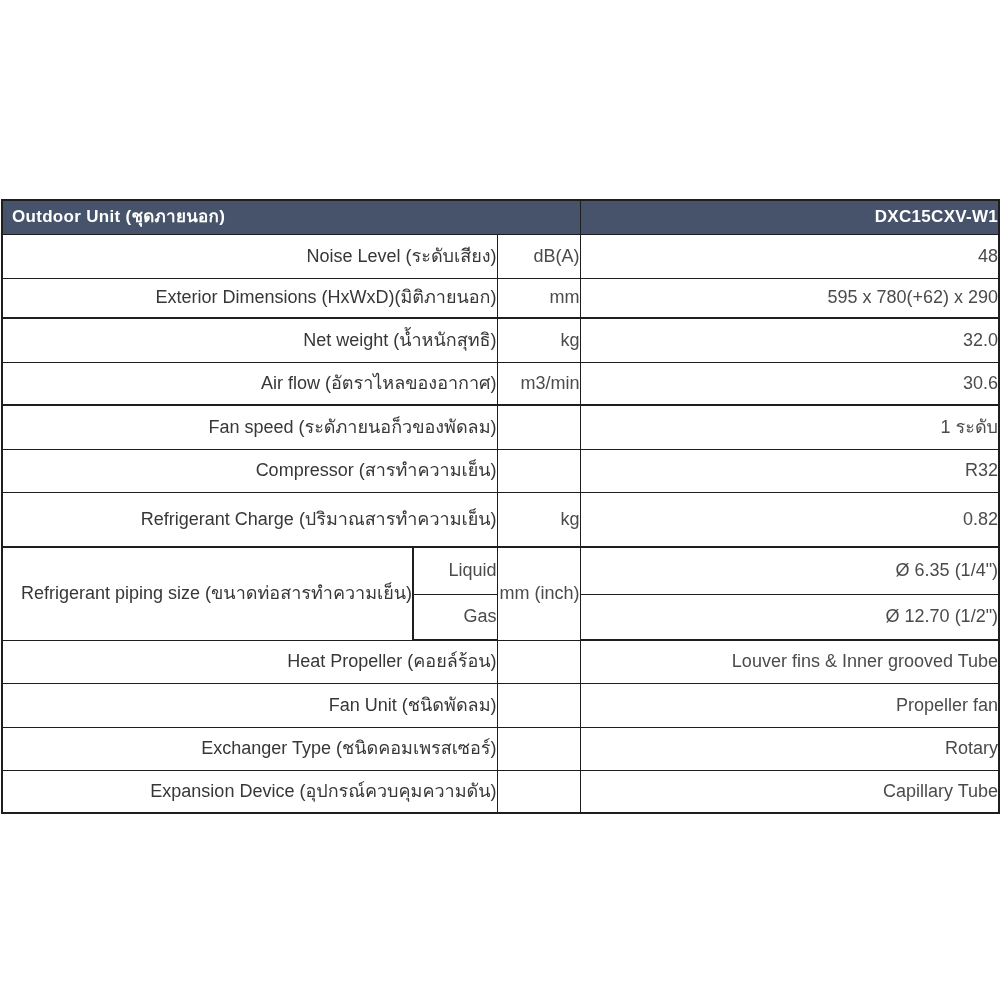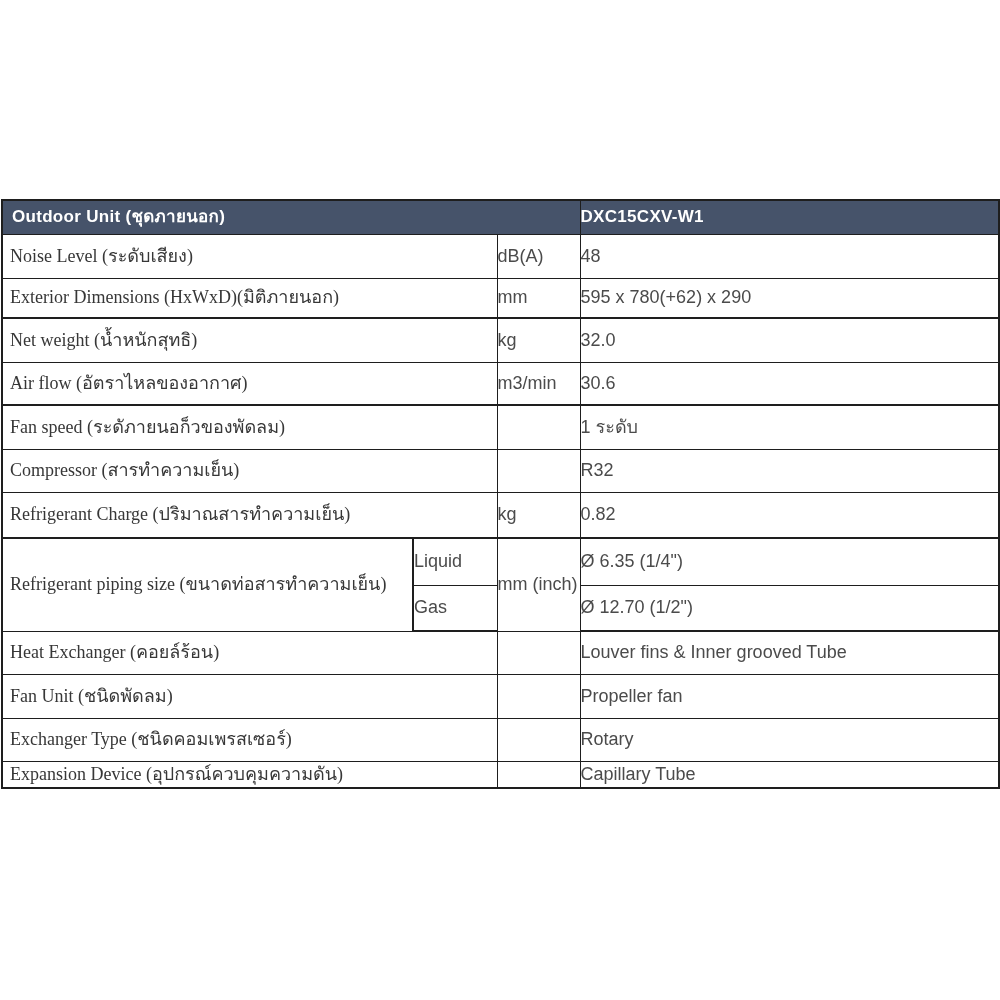--- a/index.html
+++ b/index.html
@@ -17,30 +17,29 @@
   table.spec{
     position:absolute;left:1px;top:199px;width:997px;
     border-collapse:collapse;table-layout:fixed;
     border:2px solid var(--border);
   }
   table.spec td{
     border:1px solid var(--border);
     vertical-align:middle;
     font-size:18px;
     color:var(--value-text);
-    text-align:left;
+    text-align:right;
     padding:0;
     line-height:1.15;
     overflow:visible;
   }
   table.spec td.label{
-    text-align:left;
+    text-align:right;
     padding-left:7px;
     color:var(--label-text);
-    font-family:Liberation Serif, serif;
   }
   table.spec td.unit{white-space:nowrap;}
   table.spec td.hcell{
     background:var(--header-bg);
     color:var(--header-text);
     font-weight:bold;
     font-size:17px;
     letter-spacing:0.3px;
   }
   table.spec td.hleft{text-align:left;padding-left:9px;}
@@ -94,56 +93,56 @@
         <td class="unit"></td>
         <td class="value">1 ระดับ</td>
       </tr>
 
       <tr style="height:43px">
         <td class="label" colspan="2">Compressor (สารทำความเย็น)</td>
         <td class="unit"></td>
         <td class="value">R32</td>
       </tr>
 
-      <tr style="height:46px">
+      <tr style="height:55px">
         <td class="label tb" colspan="2">Refrigerant Charge (ปริมาณสารทำความเย็น)</td>
         <td class="unit tb">kg</td>
         <td class="value tb">0.82</td>
       </tr>
 
       <tr style="height:47px">
         <td class="label" rowspan="2">Refrigerant piping size (ขนาดท่อสารทำความเย็น)</td>
         <td class="unit tl">Liquid</td>
         <td class="unit" rowspan="2">mm (inch)</td>
         <td class="value">Ø 6.35 (1/4")</td>
       </tr>
 
       <tr style="height:46px">
         <td class="unit tl tb">Gas</td>
         <td class="value tb">Ø 12.70 (1/2")</td>
       </tr>
 
       <tr style="height:43px">
-        <td class="label" colspan="2">Heat Exchanger (คอยล์ร้อน)</td>
+        <td class="label" colspan="2">Heat Propeller (คอยล์ร้อน)</td>
         <td class="unit"></td>
         <td class="value">Louver fins &amp; Inner grooved Tube</td>
       </tr>
 
       <tr style="height:44px">
         <td class="label" colspan="2">Fan Unit (ชนิดพัดลม)</td>
         <td class="unit"></td>
         <td class="value">Propeller fan</td>
       </tr>
 
       <tr style="height:43px">
         <td class="label" colspan="2">Exchanger Type (ชนิดคอมเพรสเซอร์)</td>
         <td class="unit"></td>
         <td class="value">Rotary</td>
       </tr>
 
-      <tr style="height:27px">
+      <tr style="height:43px">
         <td class="label" colspan="2">Expansion Device (อุปกรณ์ควบคุมความดัน)</td>
         <td class="unit"></td>
         <td class="value">Capillary Tube</td>
       </tr>
     </tbody>
   </table>
 </div>
 
 </body></html>

